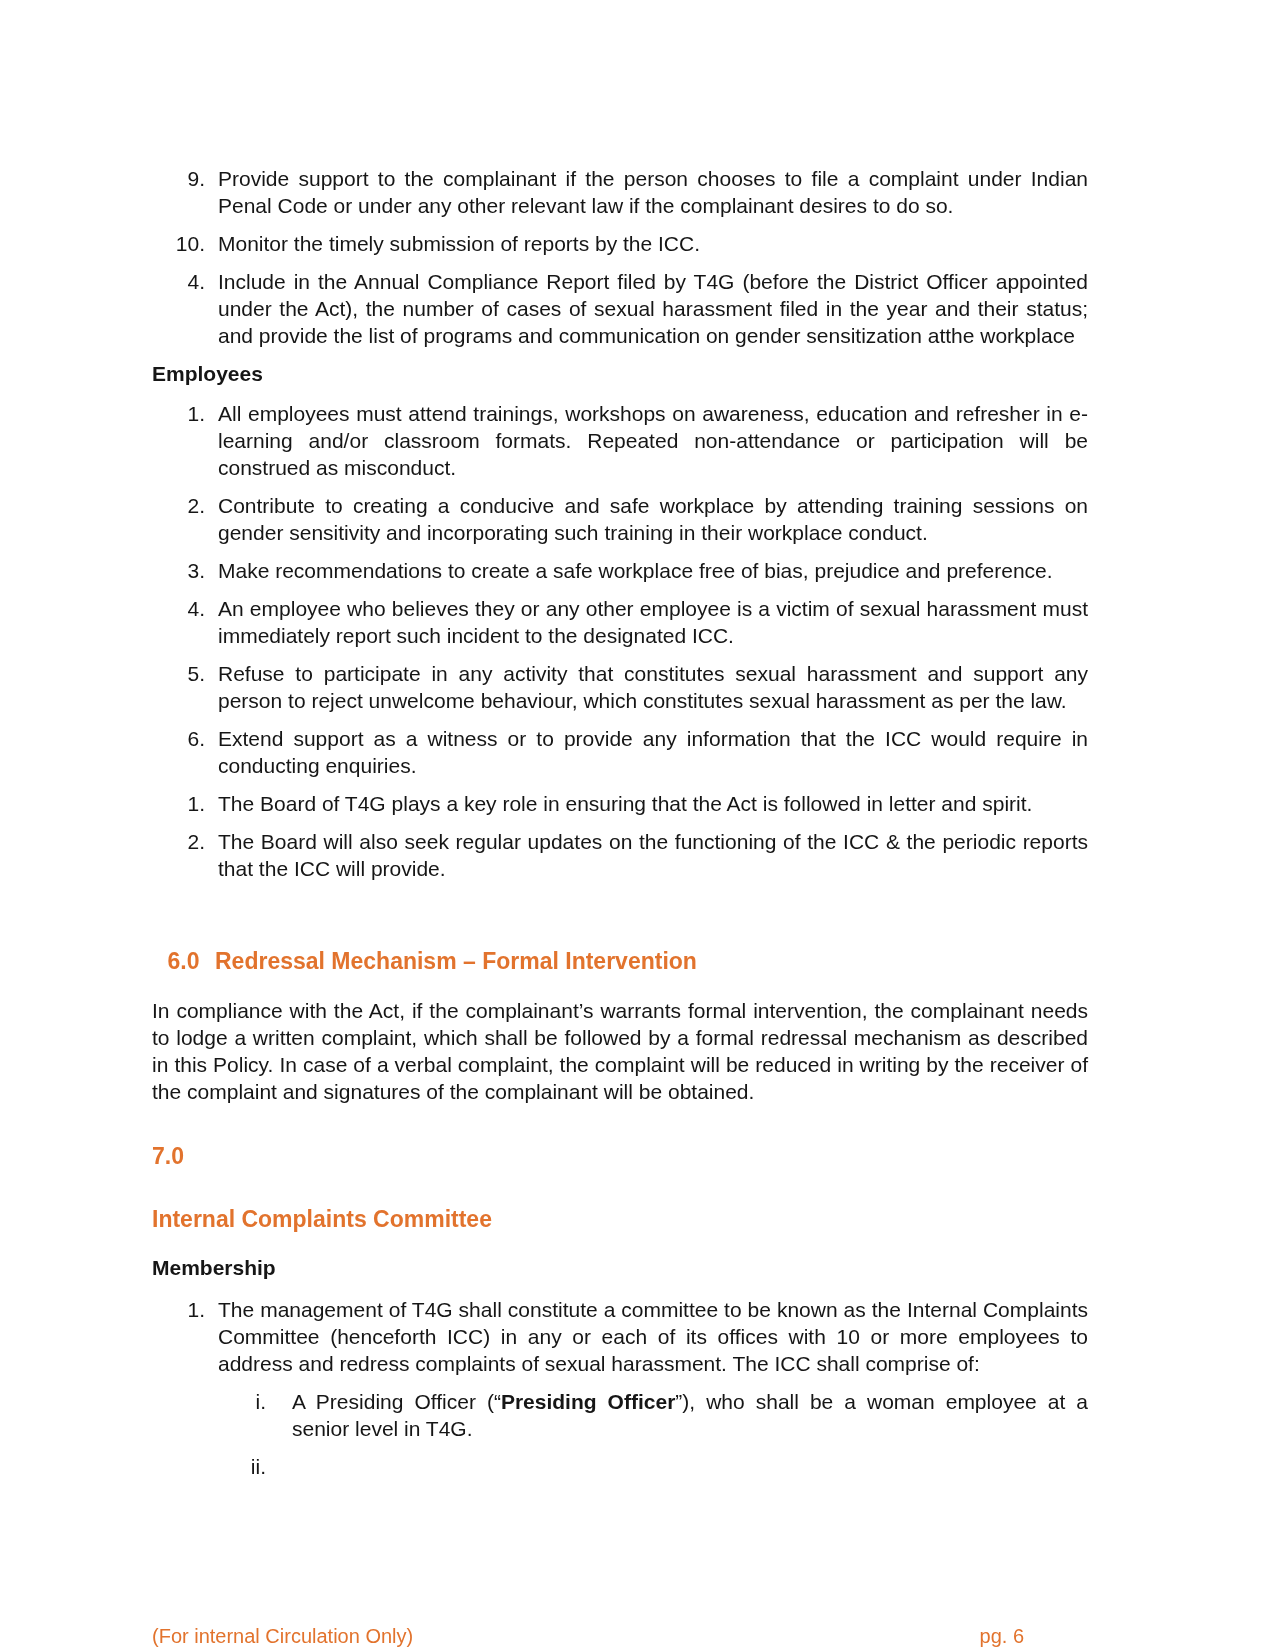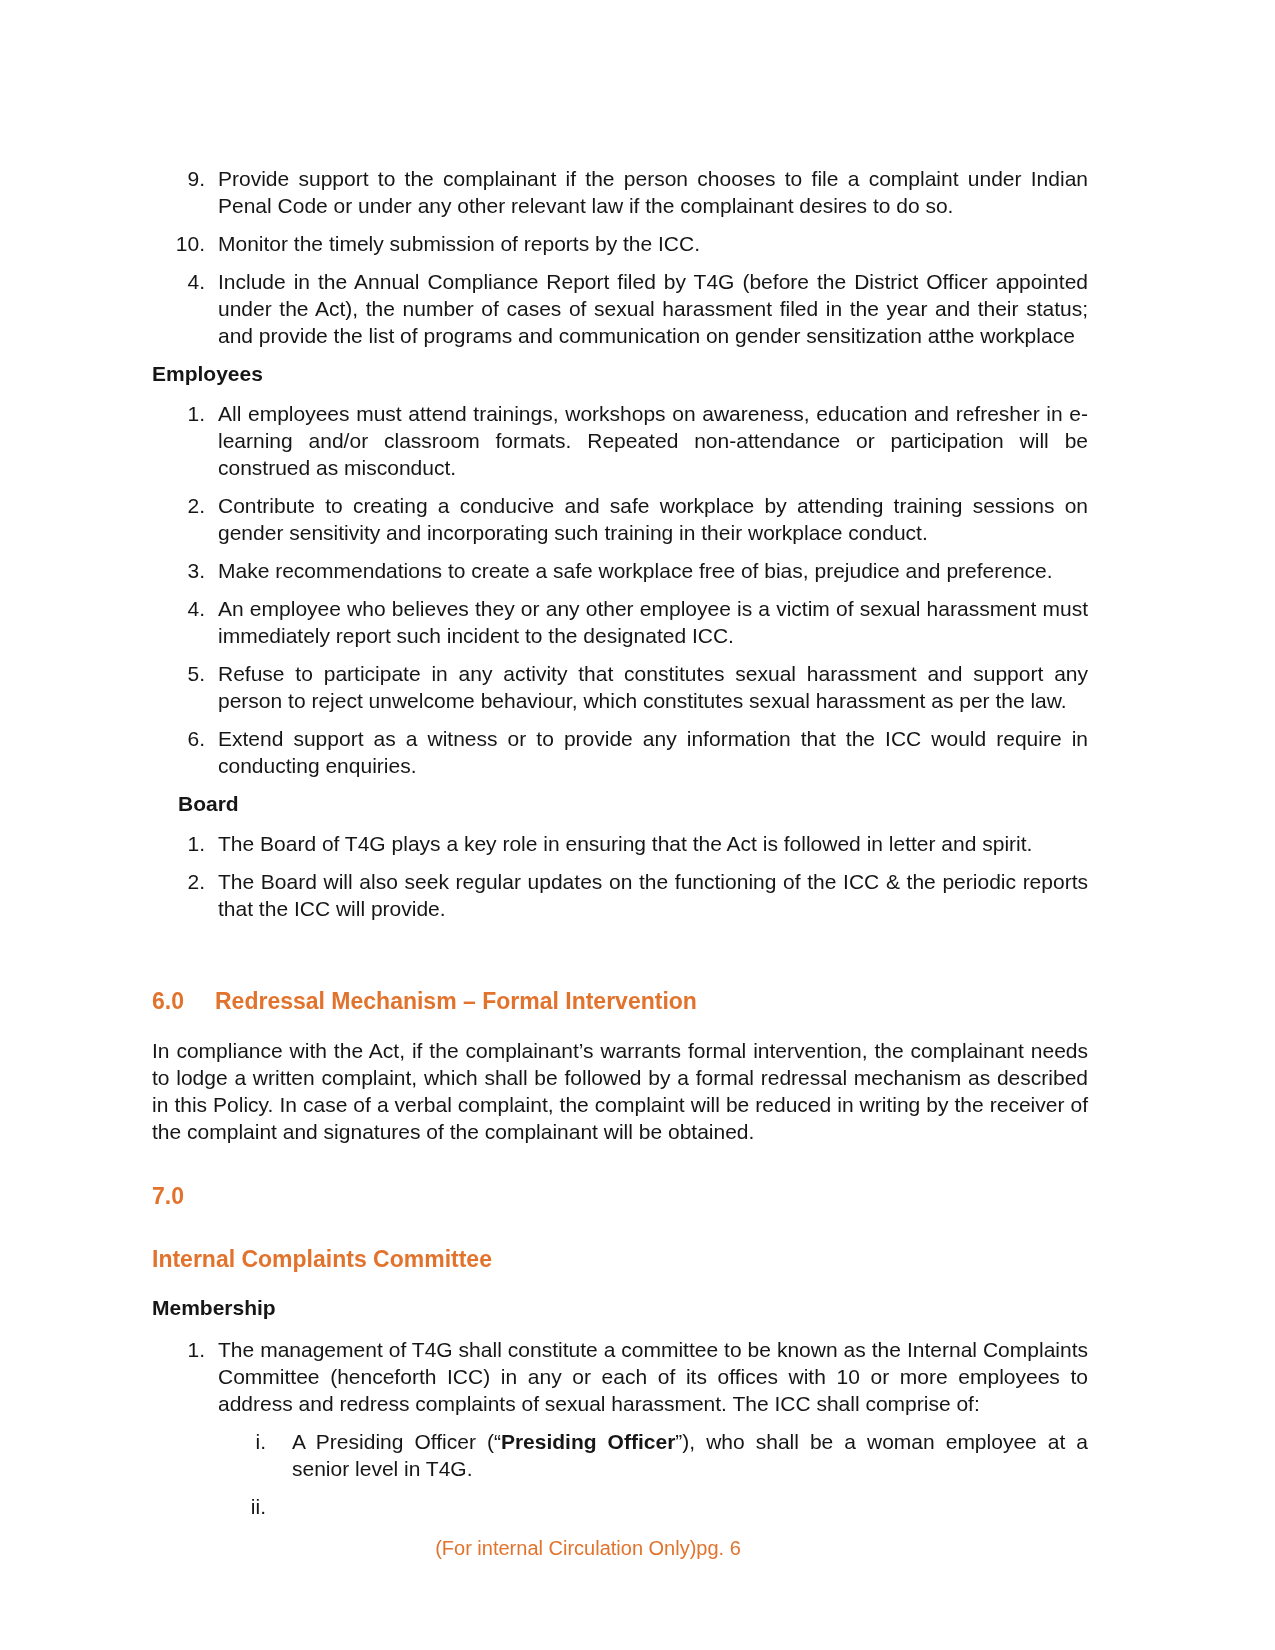--- a/index.html
+++ b/index.html
@@ -29,30 +29,30 @@
   .subhead.board { margin:7px 0 13px 26px; }
   .subhead.membership { margin:0 0 15px; }
   .sechead {
     display:flex;
     color:var(--accent,#E2732D);
     font-weight:700;
     font-size:23px;
     line-height:30px;
   }
   .sechead .secnum { flex:0 0 63px; }
-  .sechead.s6 { margin:64px 0 21px; }
+  .sechead.s6 { margin:64px 0 21px;text-align:center; }
   .sechead.s7 { margin:36px 0 20px;flex-direction:column; }
   .para { text-align:justify; }
   .footer {
     position:absolute;
     left:152px;
-    top:1535px;
+    top:1623px;
     width:936px;
     display:flex;
-    justify-content:center;
+    justify-content:space-between;
     color:var(--accent,#E2732D);
     font-size:20px;
     line-height:26px;
   }
   .footer .pg { margin-right:64px; }
   b { font-weight:700; }
 </style>
 </head>
 <body>
 
@@ -95,21 +95,20 @@
       <div class="li">
         <span class="num">5.</span>
         <div class="txt">Refuse to participate in any activity that constitutes sexual harassment and support any person to reject unwelcome behaviour, which constitutes sexual harassment as per the law.</div>
       </div>
       <div class="li">
         <span class="num">6.</span>
         <div class="txt">Extend support as a witness or to provide any information that the ICC would require in conducting enquiries.</div>
       </div>
     </div>
 
-    <h3 class="subhead board">Board</h3>
     <div>
       <div class="li">
         <span class="num">1.</span>
         <div class="txt">The Board of T4G plays a key role in ensuring that the Act is followed in letter and spirit.</div>
       </div>
       <div class="li">
         <span class="num">2.</span>
         <div class="txt">The Board will also seek regular updates on the functioning of the ICC &amp; the periodic reports that the ICC will provide.</div>
       </div>
     </div>

